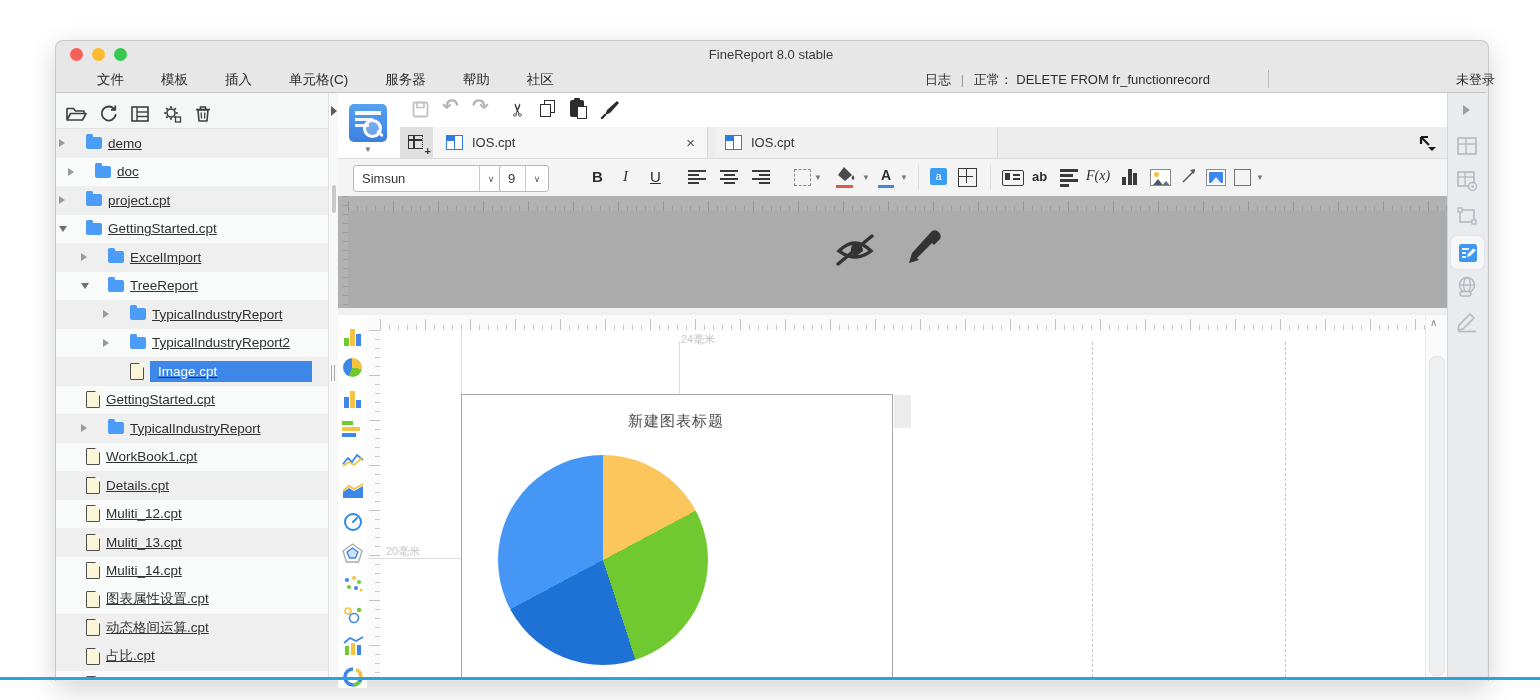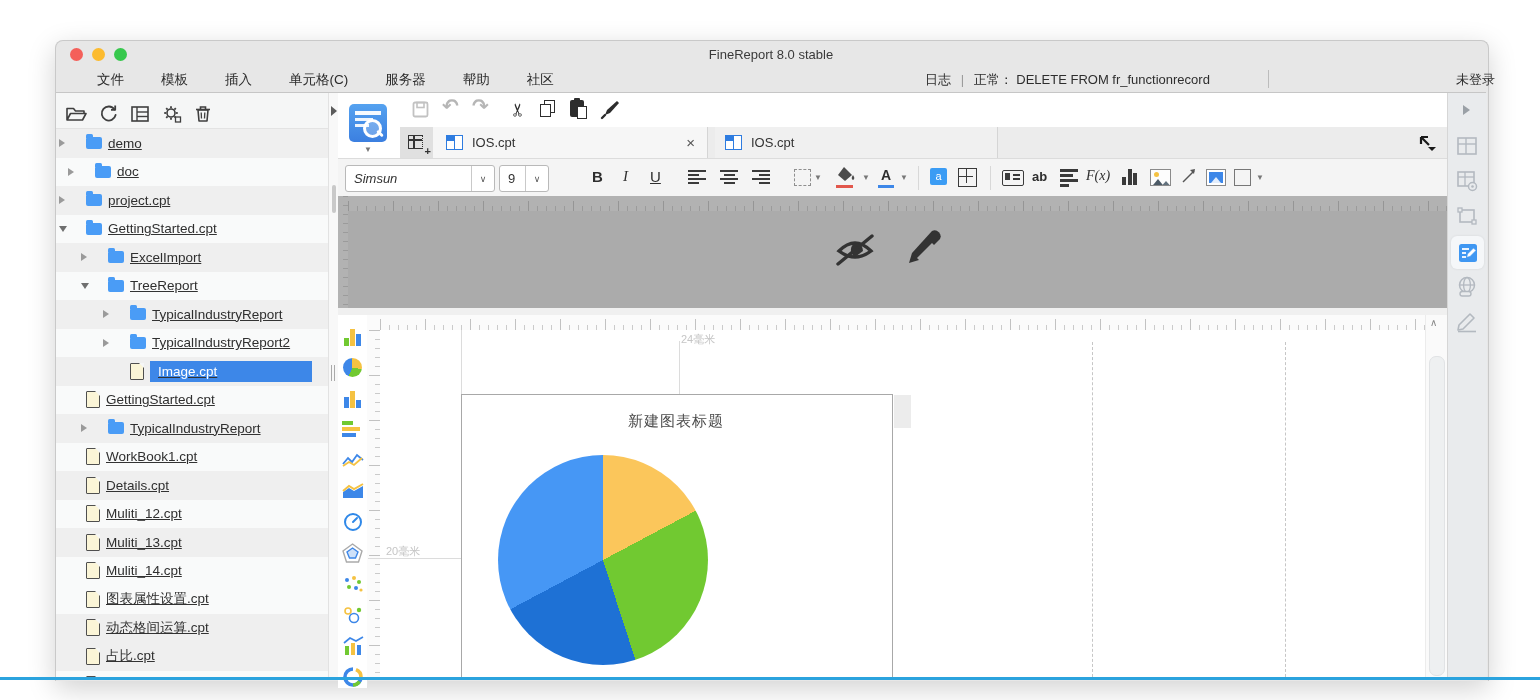--- a/index.html
+++ b/index.html
@@ -310,21 +310,21 @@
       <span class="gridico" style="margin-left:10px;"></span>
       <span style="margin-left:9px;">IOS.cpt</span>
     </div>
     <svg style="position:absolute;left:1019px;top:8px;" width="18" height="16" viewBox="0 0 18 16">
       <path d="M2 2 h7 M2 2 v7 M2 2 l8 8" stroke="#1a1a1a" stroke-width="2.2" fill="none"></path>
       <path d="M9 12 h8 l-4 4 Z" fill="#1a1a1a"></path>
     </svg>
   </div>
 
   <div class="abs fmtrow" style="left:338px;top:158px;width:1109px;height:38px;">
-    <div class="selbox" style="position:absolute;left:7px;top:6px;width:148px;height:25px;font-style:italic;">
+    <div class="selbox" style="position:absolute;left:15px;top:6px;width:148px;height:25px;">
       <span class="val">Simsun</span>
       <span class="chev">∨</span>
     </div>
     <div class="selbox" style="position:absolute;left:161px;top:6px;width:48px;height:25px;">
       <span class="val">9</span>
       <span class="chev">∨</span>
     </div>
     <span style="position:absolute;left:254px;top:9px;font-weight:bold;font-size:15px;color:#2e2e2e;">B</span>
     <span style="position:absolute;left:285px;top:9px;font-style:italic;font-family:'Liberation Serif',serif;font-size:15px;color:#2e2e2e;">I</span>
     <span style="position:absolute;left:312px;top:9px;text-decoration:underline;font-size:15px;color:#2e2e2e;">U</span>

